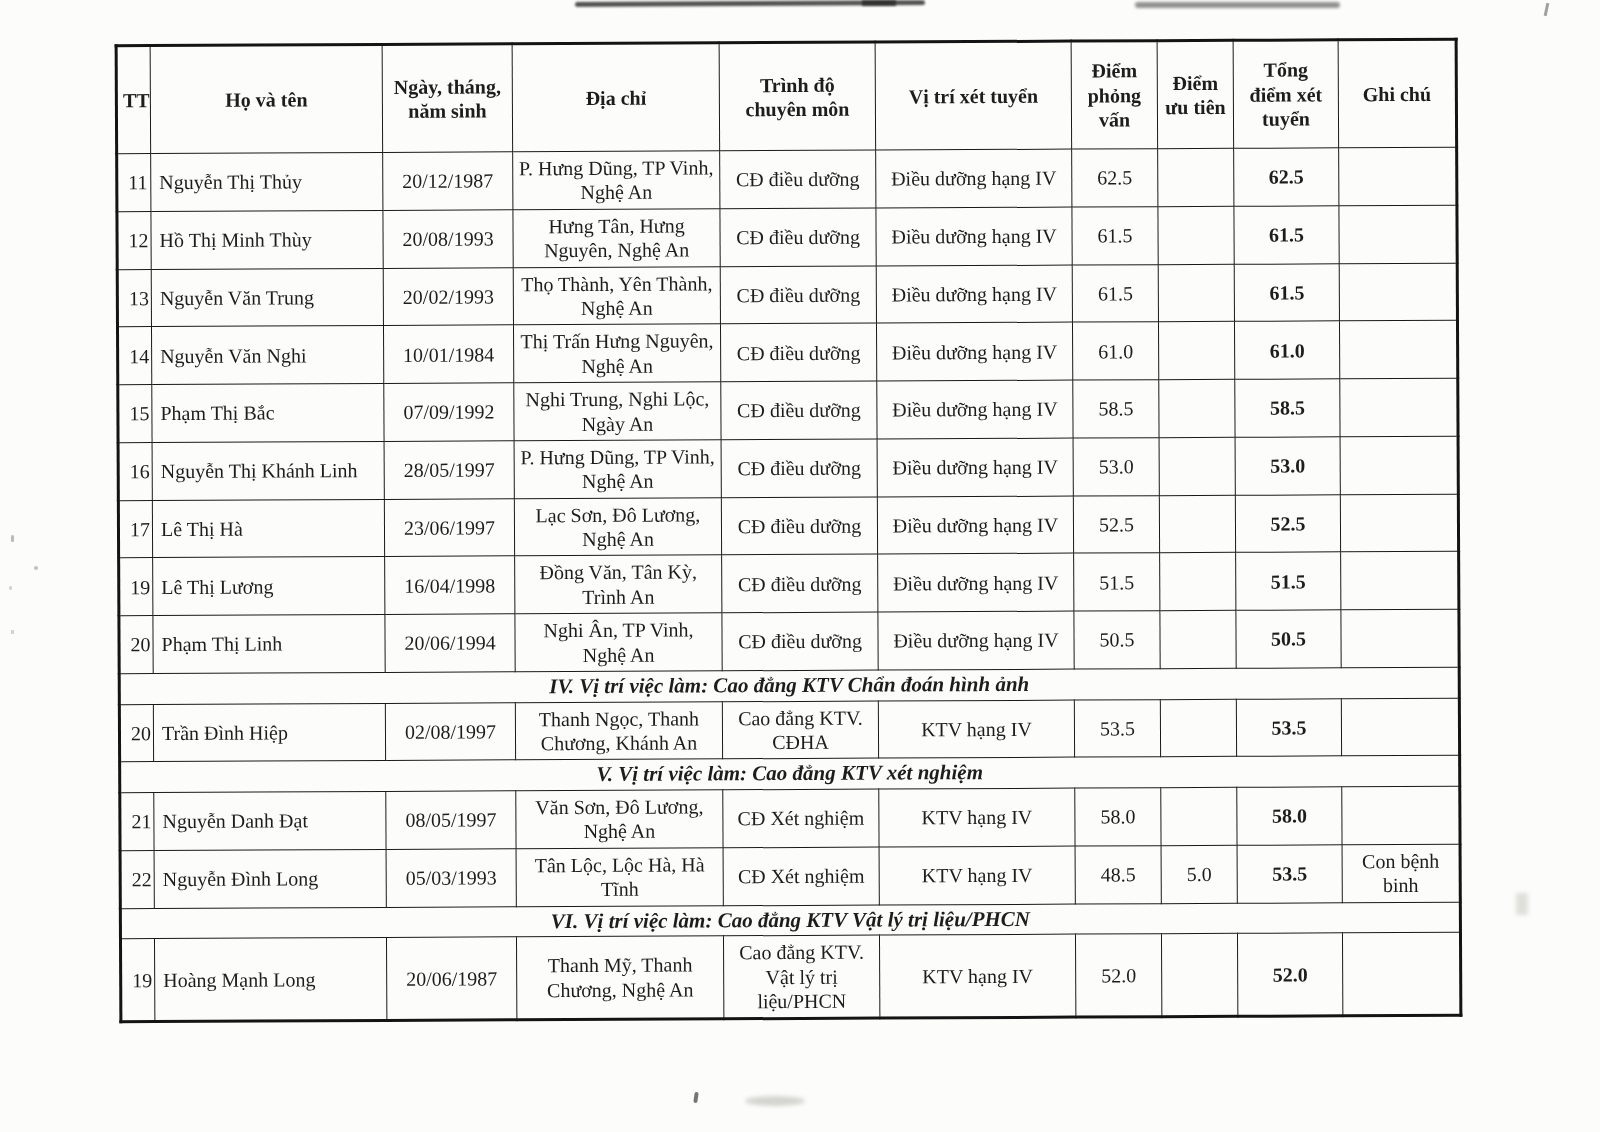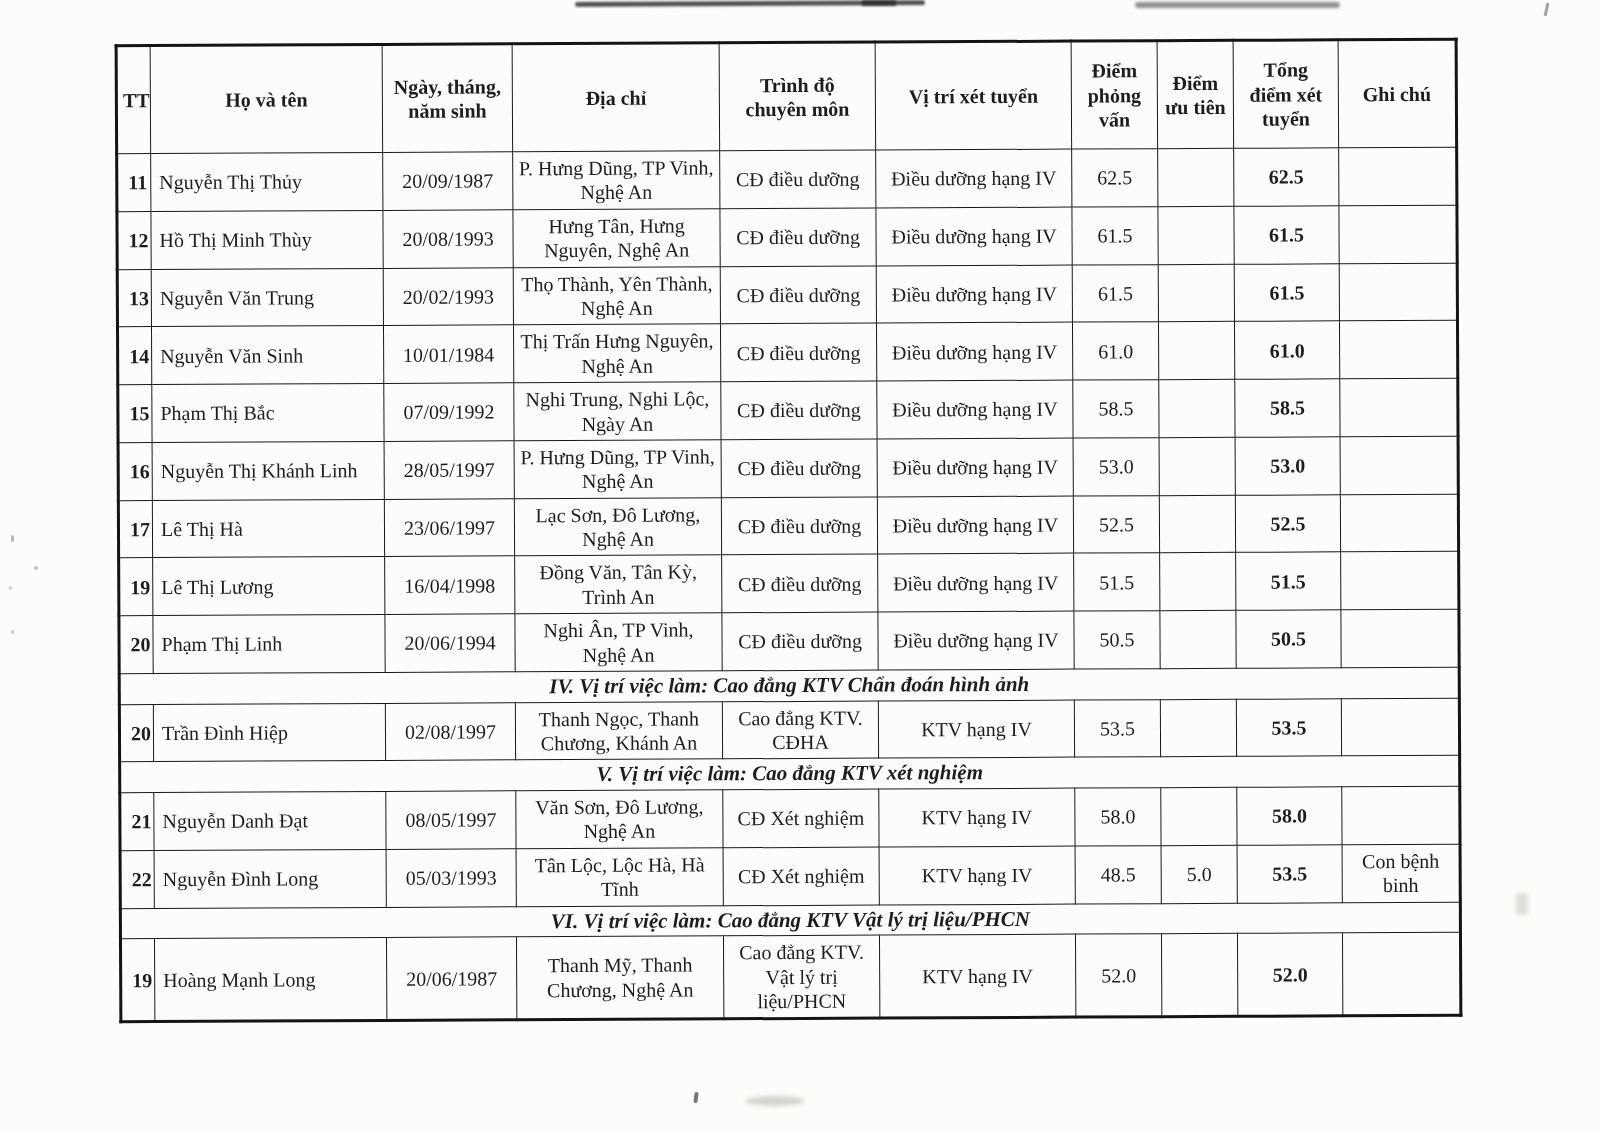--- a/index.html
+++ b/index.html
@@ -52,21 +52,21 @@
     font-weight: bold;
     font-style: italic;
     font-size: 21px;
     padding: 2px 4px;
   }
   .doc-table td.col-name {
     text-align: left;
     padding-left: 8px;
   }
   .doc-table td.col-total_score { font-weight: bold; }
-  .doc-table td.col-tt { padding: 4px 10px; font-weight: bold; }
+  .doc-table td.col-tt { padding: 4px 10px; }
   .doc-table td.col-note { padding: 0 6px; }
 
   
   .artifact { position: absolute; pointer-events: none; }
   .smudge-top-1 { left: 575px; top: 1px; width: 350px; height: 5px; background: #2a2a2a; filter: blur(1.2px); transform: rotate(-0.3deg); opacity: .8; border-radius: 3px; }
   .smudge-top-2 { left: 1135px; top: 2px; width: 205px; height: 6px; background: #3a3a3a; filter: blur(1.5px); opacity: .55; border-radius: 3px; }
   .smudge-top-3 { left: 862px; top: 0; width: 34px; height: 6px; background: #222; filter: blur(1px); opacity: .7; }
   .corner-tick  { left: 1545px; top: 3px; width: 3px; height: 13px; background: #555; transform: rotate(12deg); opacity: .55; }
   .speck-1 { left: 11px; top: 535px; width: 3px; height: 7px; background: #777; opacity: .5; border-radius: 2px; }
   .speck-2 { left: 34px; top: 566px; width: 4px; height: 4px; background: #888; opacity: .5; border-radius: 50%; }
@@ -125,21 +125,21 @@
             <th class="col-total_score">Tổng
 điểm xét
 tuyển</th>
             <th class="col-note">Ghi chú</th>
           </tr>
       </thead>
       <tbody>
           <tr class="data-row">
             <td class="col-tt">11</td>
             <td class="col-name">Nguyễn Thị Thủy</td>
-            <td class="col-dob">20/09/1987</td>
+            <td class="col-dob">20/12/1987</td>
             <td class="col-address">P. Hưng Dũng, TP Vinh, Nghệ An</td>
             <td class="col-qualification">CĐ điều dưỡng</td>
             <td class="col-position">Điều dưỡng hạng IV</td>
             <td class="col-interview_score">62.5</td>
             <td class="col-priority_score"></td>
             <td class="col-total_score">62.5</td>
             <td class="col-note"></td>
           </tr>
           <tr class="data-row">
             <td class="col-tt">12</td>
@@ -160,21 +160,21 @@
             <td class="col-address">Thọ Thành, Yên Thành, Nghệ An</td>
             <td class="col-qualification">CĐ điều dưỡng</td>
             <td class="col-position">Điều dưỡng hạng IV</td>
             <td class="col-interview_score">61.5</td>
             <td class="col-priority_score"></td>
             <td class="col-total_score">61.5</td>
             <td class="col-note"></td>
           </tr>
           <tr class="data-row">
             <td class="col-tt">14</td>
-            <td class="col-name">Nguyễn Văn Sinh</td>
+            <td class="col-name">Nguyễn Văn Nghi</td>
             <td class="col-dob">10/01/1984</td>
             <td class="col-address">Thị Trấn Hưng Nguyên, Nghệ An</td>
             <td class="col-qualification">CĐ điều dưỡng</td>
             <td class="col-position">Điều dưỡng hạng IV</td>
             <td class="col-interview_score">61.0</td>
             <td class="col-priority_score"></td>
             <td class="col-total_score">61.0</td>
             <td class="col-note"></td>
           </tr>
           <tr class="data-row">

